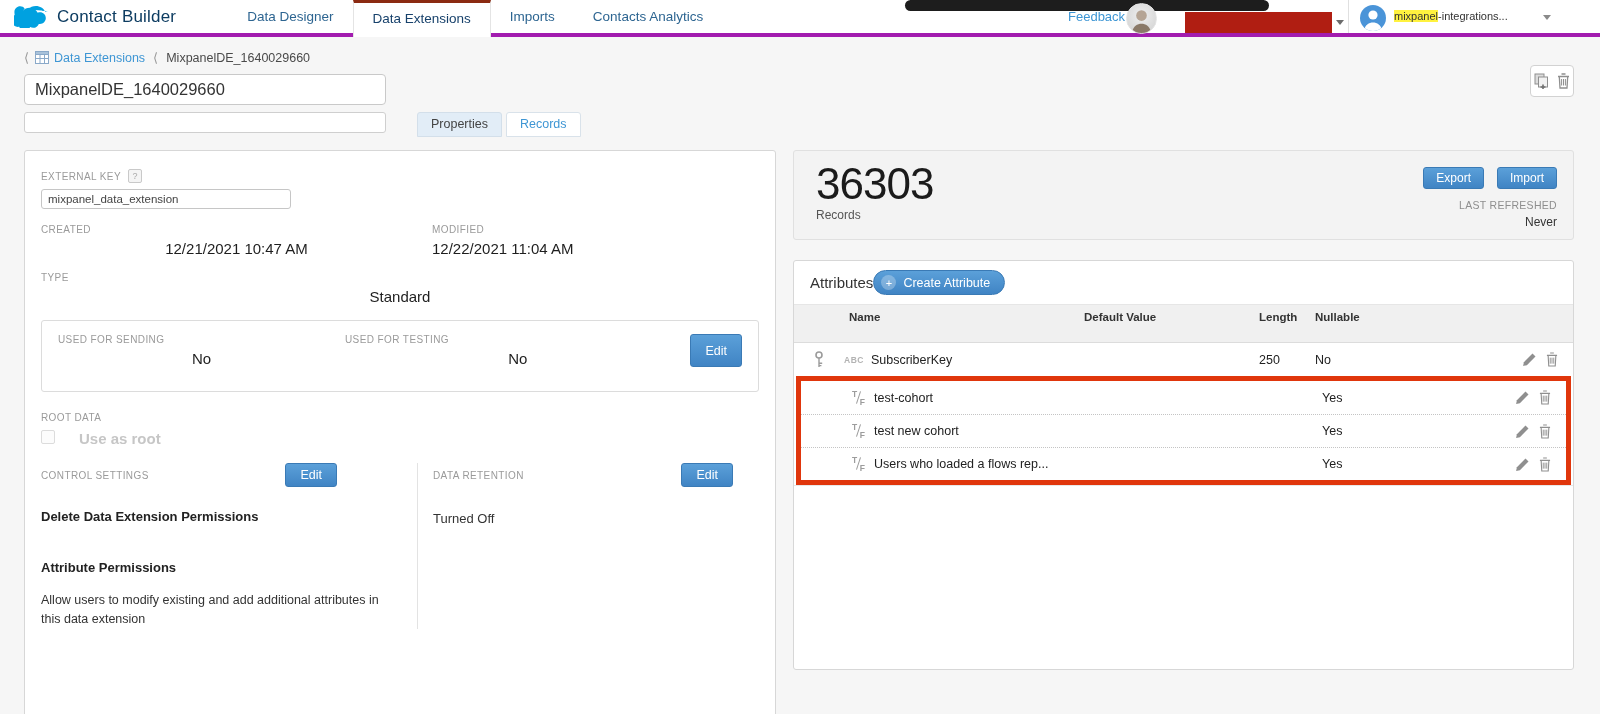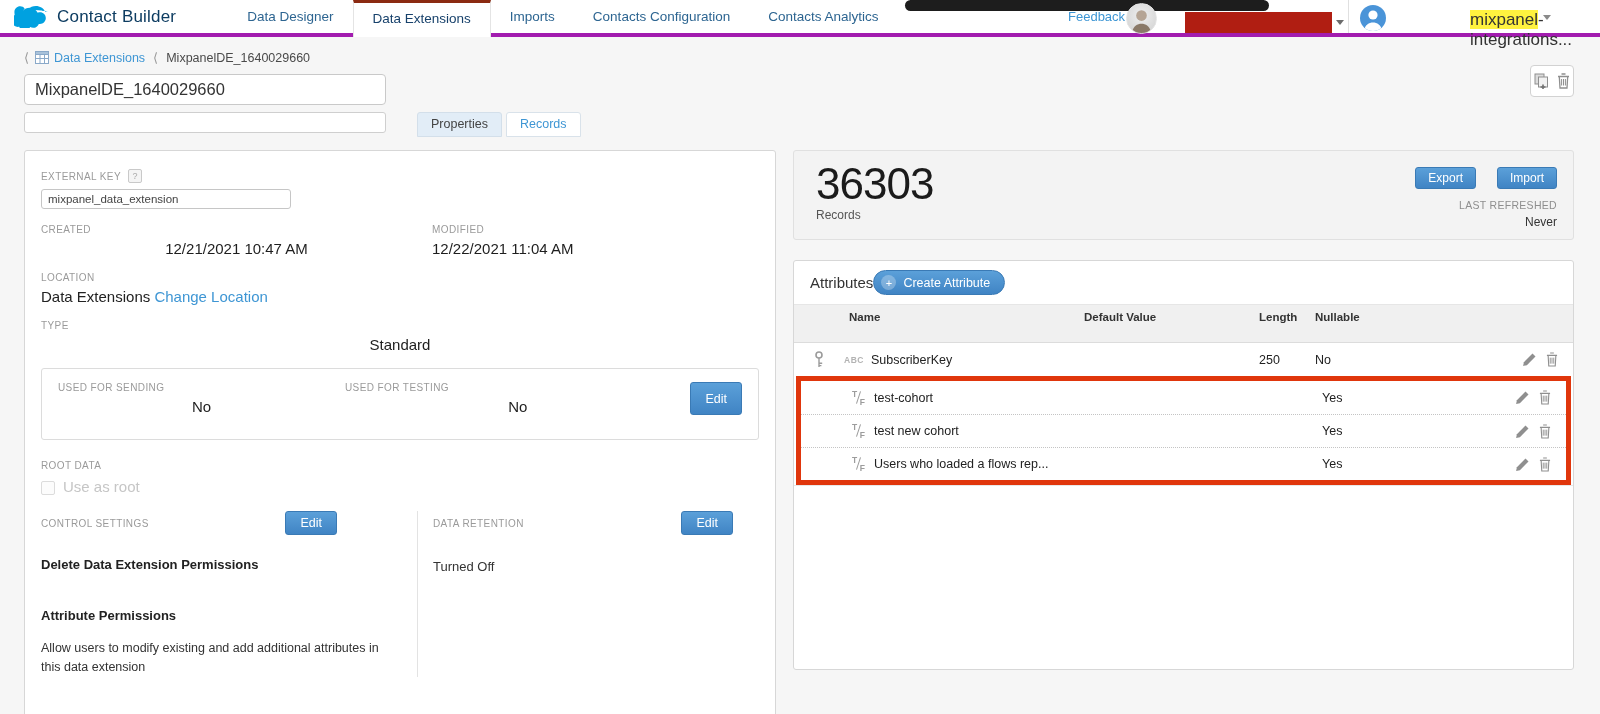--- a/index.html
+++ b/index.html
@@ -25,21 +25,21 @@
     border:1px solid #e3e3e3; overflow:hidden; }
   .fb-avatar svg { width:100%; height:100%; }
   .redact-red { position:absolute; left:1185px; top:12px; width:147px; height:21px; background:#b01e12; }
   .caret { width:0; height:0; border-left:4px solid transparent; border-right:4px solid transparent;
     border-top:5px solid #8a8a8a; display:inline-block; }
   .caret-redact { position:absolute; left:1336px; top:20px; border-top-color:#6b6b6b; }
   .header-divider { position:absolute; left:1348px; top:0; width:1px; height:33px; background:#e0e0e0; }
   .user-avatar { position:absolute; left:1360px; top:5px; width:26px; height:26px; border-radius:50%;
     background:#4a94d8; overflow:hidden; }
   .user-avatar svg { width:100%; height:100%; }
-  .user-name { position:absolute; left:1470px; top:10px; font-size:17px; color:#333; }
+  .user-name { position:absolute; left:1394px; top:10px; font-size:11px; color:#333; }
   .user-name .hl { background:#fff23f; }
   .caret-user { position:absolute; left:1543px; top:15px; }
 
   
   .crumbs { display:flex; align-items:center; padding:13px 0 0 24px; font-size:12.5px; }
   .crumb-sep { color:#9a9a9a; font-size:13px; margin-right:6px; }
   .crumb-grid-icon { width:14px; height:13px; margin-right:5px; }
   .crumb-link { color:#3e96d4; cursor:pointer; margin-right:8px; }
   .crumb-current { color:#4a4a4a; margin-left:2px; }
 
@@ -78,41 +78,41 @@
 
   .loc-row { font-size:15px; margin-top:5px; }
   .loc-link { color:#3e96d4; cursor:pointer; }
 
   .sending-box { border:1px solid #dcdcdc; border-radius:3px; margin-top:15px; padding:13px 16px 24px;
     display:grid; grid-template-columns:287px 1fr auto; }
   .btn-blue { background:linear-gradient(#5ba0d9,#4084c4); border:1px solid #3a7ab5; border-radius:3px;
     color:#fff; font-size:12.5px; padding:4px 14px; cursor:pointer; font-family:"Liberation Sans",sans-serif; }
 
   .root-block { margin-top:20px; }
-  .root-check-row { display:flex; align-items:flex-end; gap:8px; margin-top:7px; }
+  .root-check-row { display:flex; align-items:flex-start; gap:24px; margin-top:7px;font-weight:bold; }
   .checkbox { width:14px; height:14px; border:1px solid #dcdcdc; border-radius:2px; background:#fcfcfc; }
   .root-check-label { font-size:15px; color:#c6c6c6; }
 
   .settings-cols { display:flex; margin-top:16px; }
   .settings-left { width:376px; padding-right:34px; }
   .settings-right { flex:1; border-left:1px solid #e3e3e3; padding-left:15px; }
   .settings-head { display:flex; align-items:center; justify-content:space-between; }
   .settings-head.left-head { padding-right:46px; }
   .settings-head.right-head { padding-right:26px; }
   .perm-title { font-size:13px; font-weight:bold; color:#222; margin-top:22px; }
   .perm-desc { font-size:12.5px; color:#333; margin-top:16px; line-height:1.5; }
   .retention-value { font-size:13px; color:#333; margin-top:24px; }
 
   
   .records-card { background:#f3f3f3; border:1px solid #e0e0e0; border-radius:3px; height:90px;
     display:flex; justify-content:space-between; padding:10px 16px 8px 22px; }
   .rec-num { font-size:44px; color:#1b1b1b; letter-spacing:-1px; line-height:1.05; }
   .rec-label { font-size:12px; color:#555; margin-top:1px; }
   .rec-right { display:flex; flex-direction:column; align-items:flex-end; padding-top:6px; }
-  .rec-btns { display:flex; gap:21px; }
+  .rec-btns { display:flex; gap:13px; }
   .btn-sm { padding:3px 12px; font-size:12px; }
   .refreshed-label { font-size:10.5px; color:#8e8e8e; letter-spacing:.3px; margin-top:10px; }
   .refreshed-value { font-size:12px; color:#333; margin-top:4px; }
 
   
   .attr-panel { margin-top:20px; height:410px; overflow:hidden; }
   .attr-head { display:flex; align-items:center; justify-content:flex-start; padding:9px 14px 9px 16px; }
   .attr-title { font-size:15px; color:#333; }
   .btn-pill { display:flex; align-items:center; gap:7px; background:linear-gradient(#5ba0d9,#4084c4);
     border:1px solid #3a7ab5; border-radius:13px; color:#fff; font-size:12.5px; padding:4px 14px 4px 7px;
@@ -147,21 +147,20 @@
     <svg class="cloud-logo" viewBox="0 0 36 24">
       <path fill="#00a1e0" d="M15 4.5c2-2.2 5-3.5 8.2-3.5 4.3 0 8 2.4 9.9 5.9.9-.4 1.8-.6 2.9-.6-4.1 0-1.6 0 0 0 4.2 0 0 .1 0 0 0 0-3.3 0 0 0z"></path>
       <path fill="#00a1e0" d="M14.6 5.1C16.4 3 19.2 1.7 22.2 1.7c3.9 0 7.3 2.2 9 5.4.8-.3 1.6-.5 2.5-.5 3.6 0 6.5 2.9 6.5 6.5 0-3.6 0 0 0 0 0 3.6-2.9 6.6-6.5 6.6-.4 0-.9 0-1.3-.1-.9 2.6-3.4 4.4-6.3 4.4-1.2 0-2.4-.3-3.4-.9-1 2.3-3.3 3.9-6 3.9-2.8 0-5.2-1.7-6.1-4.2-.5.1-1 .2-1.5.2-3.9 0-7.1-3.2-7.1-7.1 0-2.6 1.4-4.9 3.5-6.1C5.3 8 5.2 7.2 5.2 6.4 5.2 2.9 8.1 0 11.6 0c2.1 0 3.9 1 5 2.5z" transform="translate(-4.5 1.2) scale(.95)"></path>
     </svg>
     <span class="app-title">Contact Builder</span>
   </div>
   <div class="nav">
     <div class="nav-item">Data Designer</div>
     <div class="nav-item active">Data Extensions</div>
     <div class="nav-item">Imports</div>
-    <div class="nav-item">Contacts Configuration</div>
     <div class="nav-item">Contacts Analytics</div>
   </div>
   <div class="redact-black"></div>
   <span class="feedback-link">Feedback</span>
   <div class="fb-avatar">
     <svg viewBox="0 0 30 30">
       <circle cx="15" cy="12" r="5.5" fill="#b5a494"></circle>
       <path d="M5 30c1-7 6-9.5 10-9.5S24 23 25 30z" fill="#8a7968"></path>
     </svg>
   </div>
@@ -225,27 +224,20 @@
       <div class="col1">
         <div class="field-label">CREATED</div>
         <div class="field-value">12/21/2021 10:47 AM</div>
       </div>
       <div>
         <div class="field-label">MODIFIED</div>
         <div class="field-value">12/22/2021 11:04 AM</div>
       </div>
     </div>
 
-    <div style="margin-top:15px;">
-      <div class="field-label">LOCATION</div>
-      <div class="loc-row">
-        <span>Data Extensions</span>
-        <span class="loc-link">Change Location</span>
-      </div>
-    </div>
 
     <div style="margin-top:15px;">
       <div class="field-label">TYPE</div>
       <div class="field-value">Standard</div>
     </div>
 
     <div class="sending-box">
       <div>
         <div class="field-label">USED FOR SENDING</div>
         <div class="field-value">No</div>

